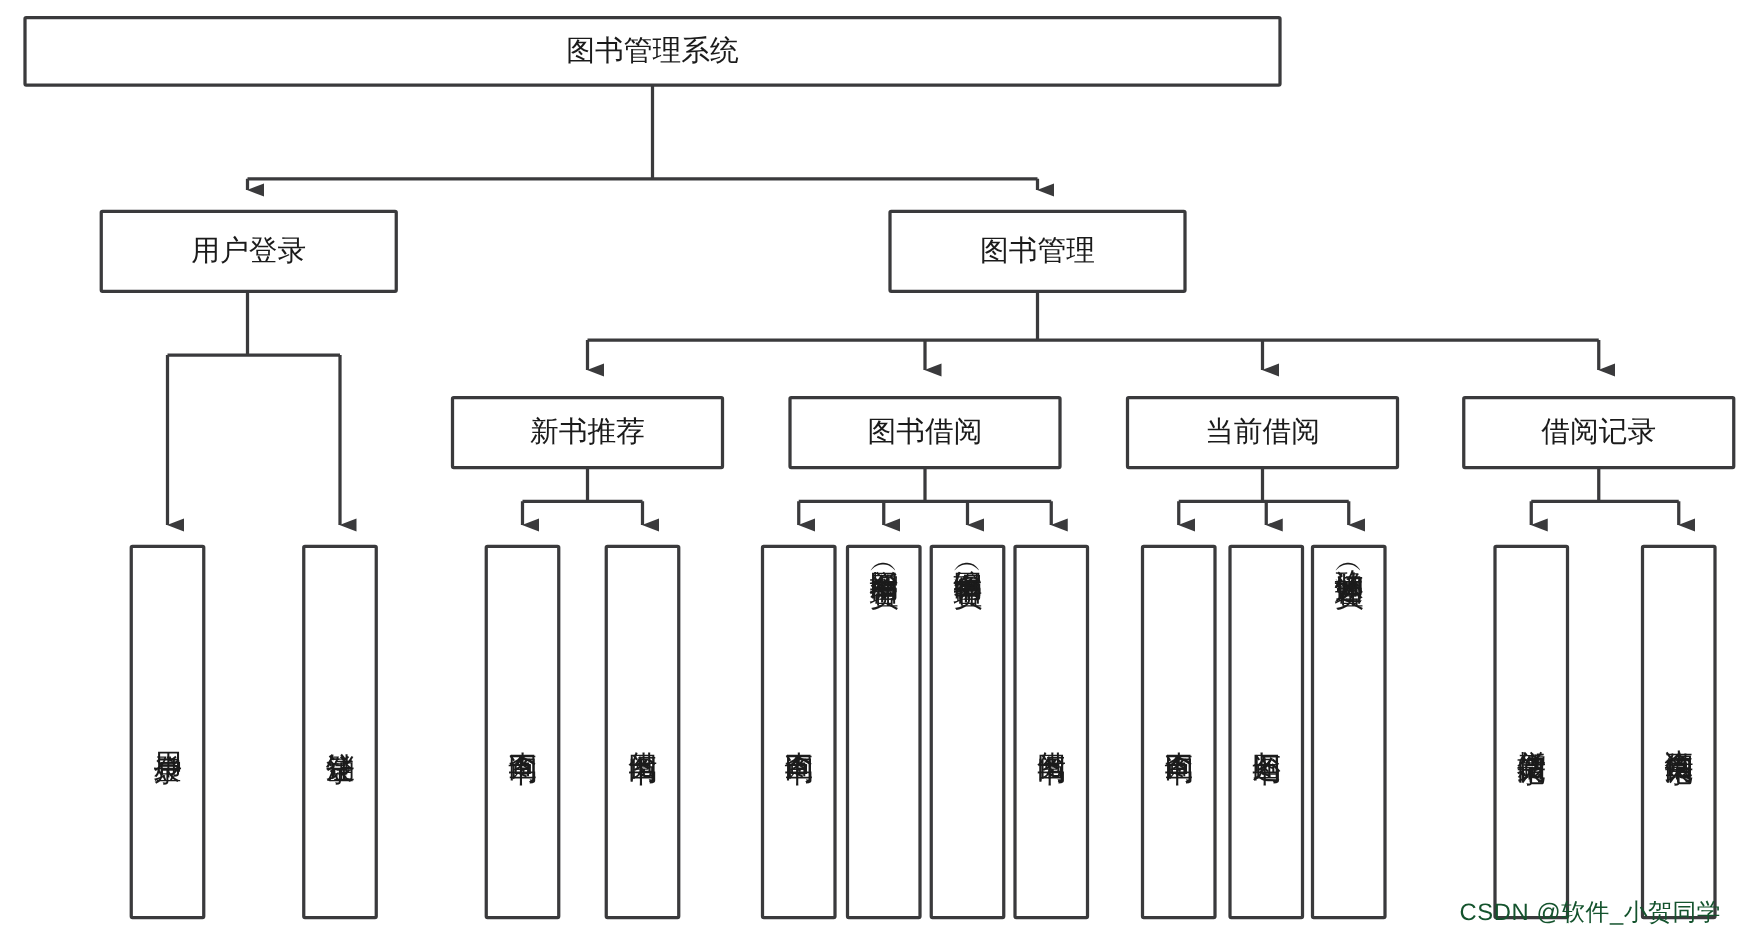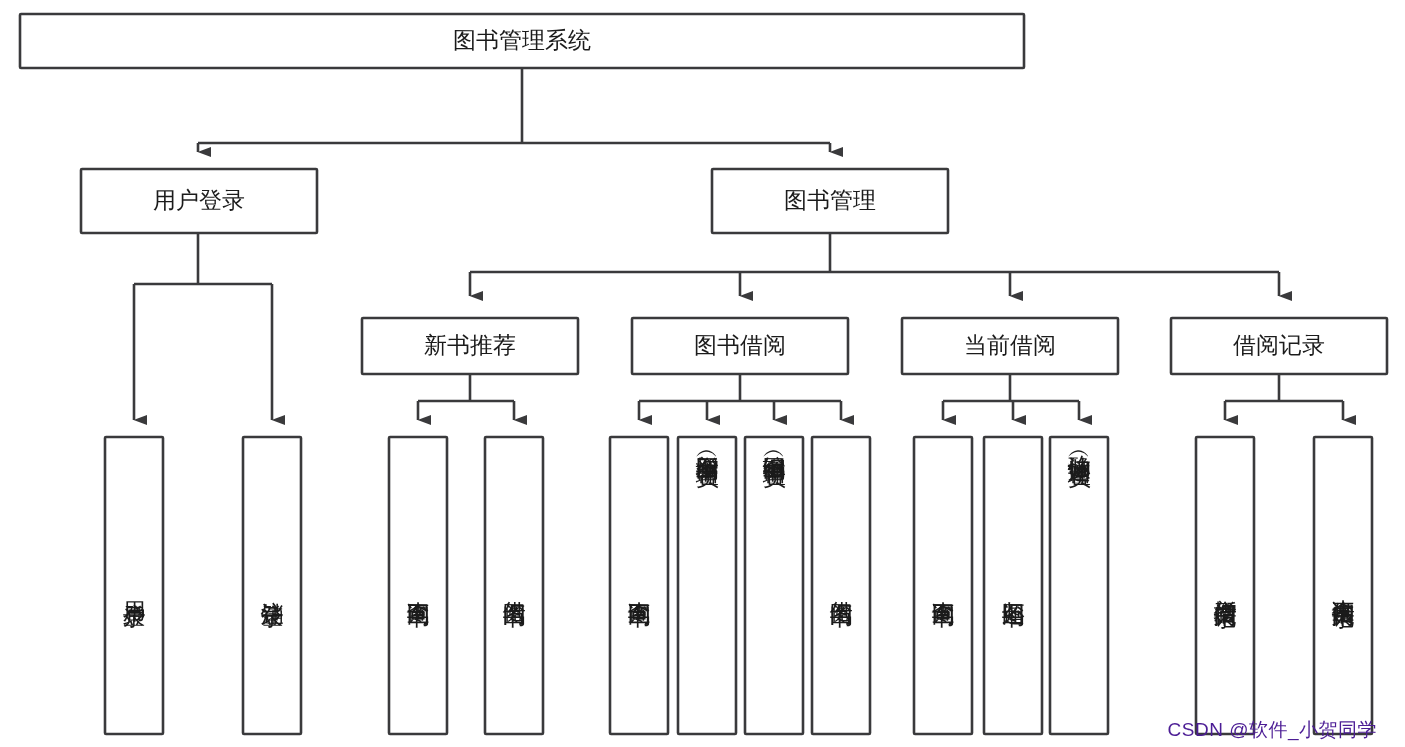--- a/index.html
+++ b/index.html
@@ -24,21 +24,21 @@
   }
   .leaf-vtext{
     writing-mode:vertical-rl;text-orientation:upright;
     font-family:"Liberation Sans","DejaVu Sans",sans-serif;
     font-size:23px;line-height:1.03;color:#1b1b1b;
     letter-spacing:1.5px;white-space:nowrap;
   }
   #watermark{
     position:absolute;right:8px;bottom:4px;
     font-family:"Liberation Sans","DejaVu Sans",sans-serif;
-    font-size:19px;color:#4c1d95;white-space:nowrap;
+    font-size:19px;color:#14532d;white-space:nowrap;
     letter-spacing:0.5px;
   }
 </style>
 </head>
 <body>
 
 <div id="diagram-root">
 
   <svg id="tree-svg" viewBox="0 0 1405 747">
     <defs>

